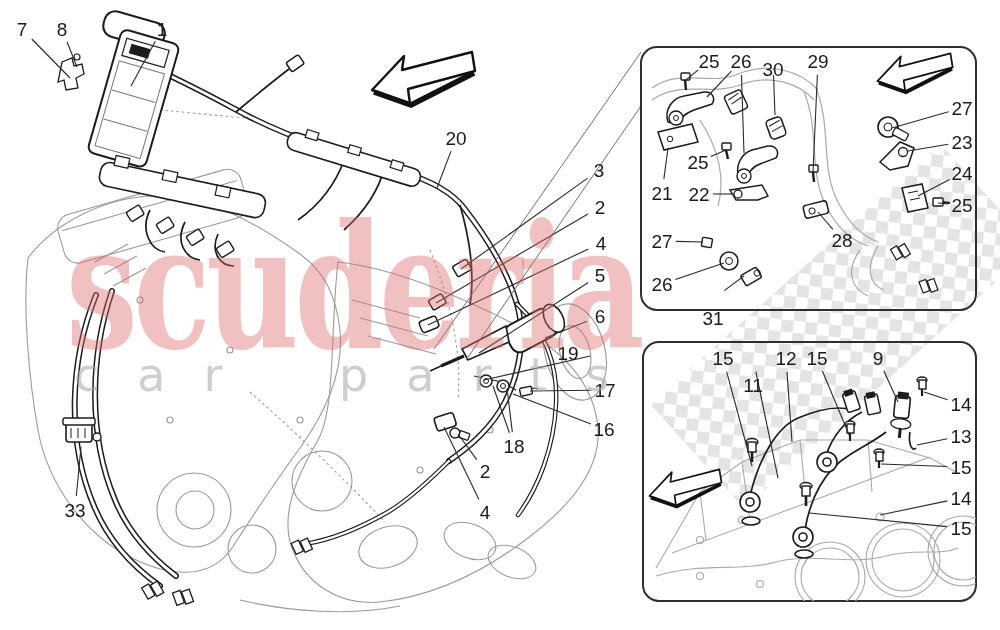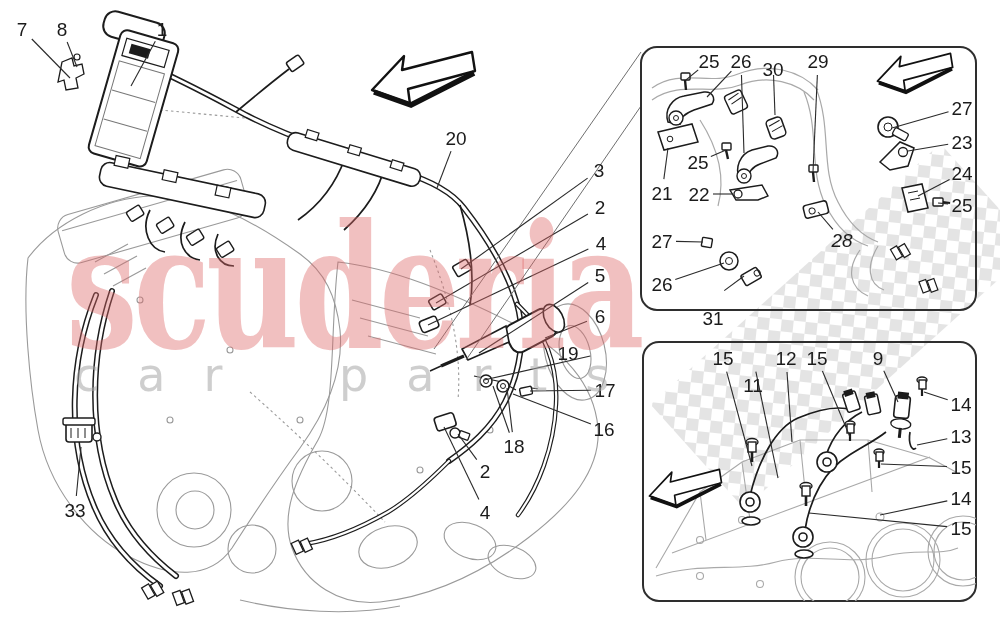--- a/index.html
+++ b/index.html
@@ -451,21 +451,21 @@
       <div class="callout" style="left: 962px; top: 108px;">27</div>
       <div class="callout" style="left: 962px; top: 142px;">23</div>
       <div class="callout" style="left: 962px; top: 173px; text-align: right;">24</div>
       <div class="callout" style="left: 962px; top: 205px;">25</div>
       <div class="callout" style="left: 662px; top: 193px;">21</div>
       <div class="callout" style="left: 698px; top: 162px;">25</div>
       <div class="callout" style="left: 699px; top: 194px;">22</div>
       <div class="callout" style="left: 662px; top: 241px;">27</div>
       <div class="callout" style="left: 662px; top: 284px;">26</div>
       <div class="callout" style="left: 713px; top: 299px; margin-top: 19px;">31</div>
-      <div class="callout" style="left: 842px; top: 240px; font-style: italic;">28</div>
+      <div class="callout" style="left: 842px; top: 240px;">28</div>
       <div class="callout" style="left: 723px; top: 358px;">15</div>
       <div class="callout" style="left: 753px; top: 358px; margin-top: 27px;">11</div>
       <div class="callout" style="left: 786px; top: 358px;">12</div>
       <div class="callout" style="left: 817px; top: 358px;">15</div>
       <div class="callout" style="left: 878px; top: 358px;">9</div>
       <div class="callout" style="left: 961px; top: 404px;">14</div>
       <div class="callout" style="left: 961px; top: 436px;">13</div>
       <div class="callout" style="left: 961px; top: 467px;">15</div>
       <div class="callout" style="left: 961px; top: 498px;">14</div>
       <div class="callout" style="left: 961px; top: 528px;">15</div>

